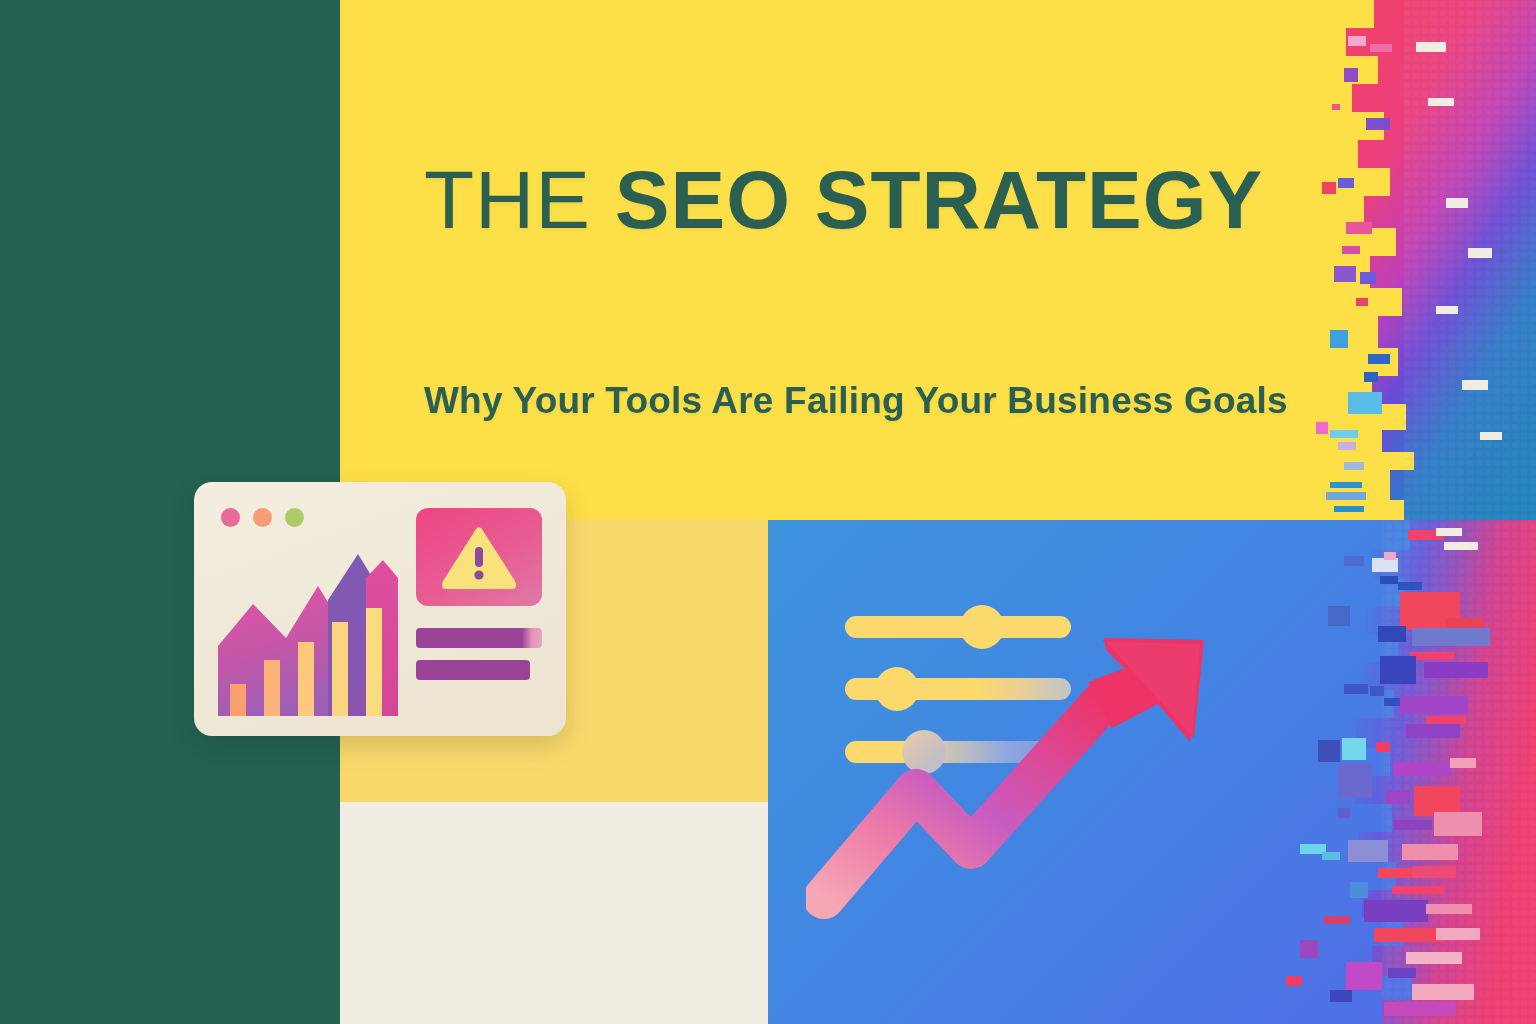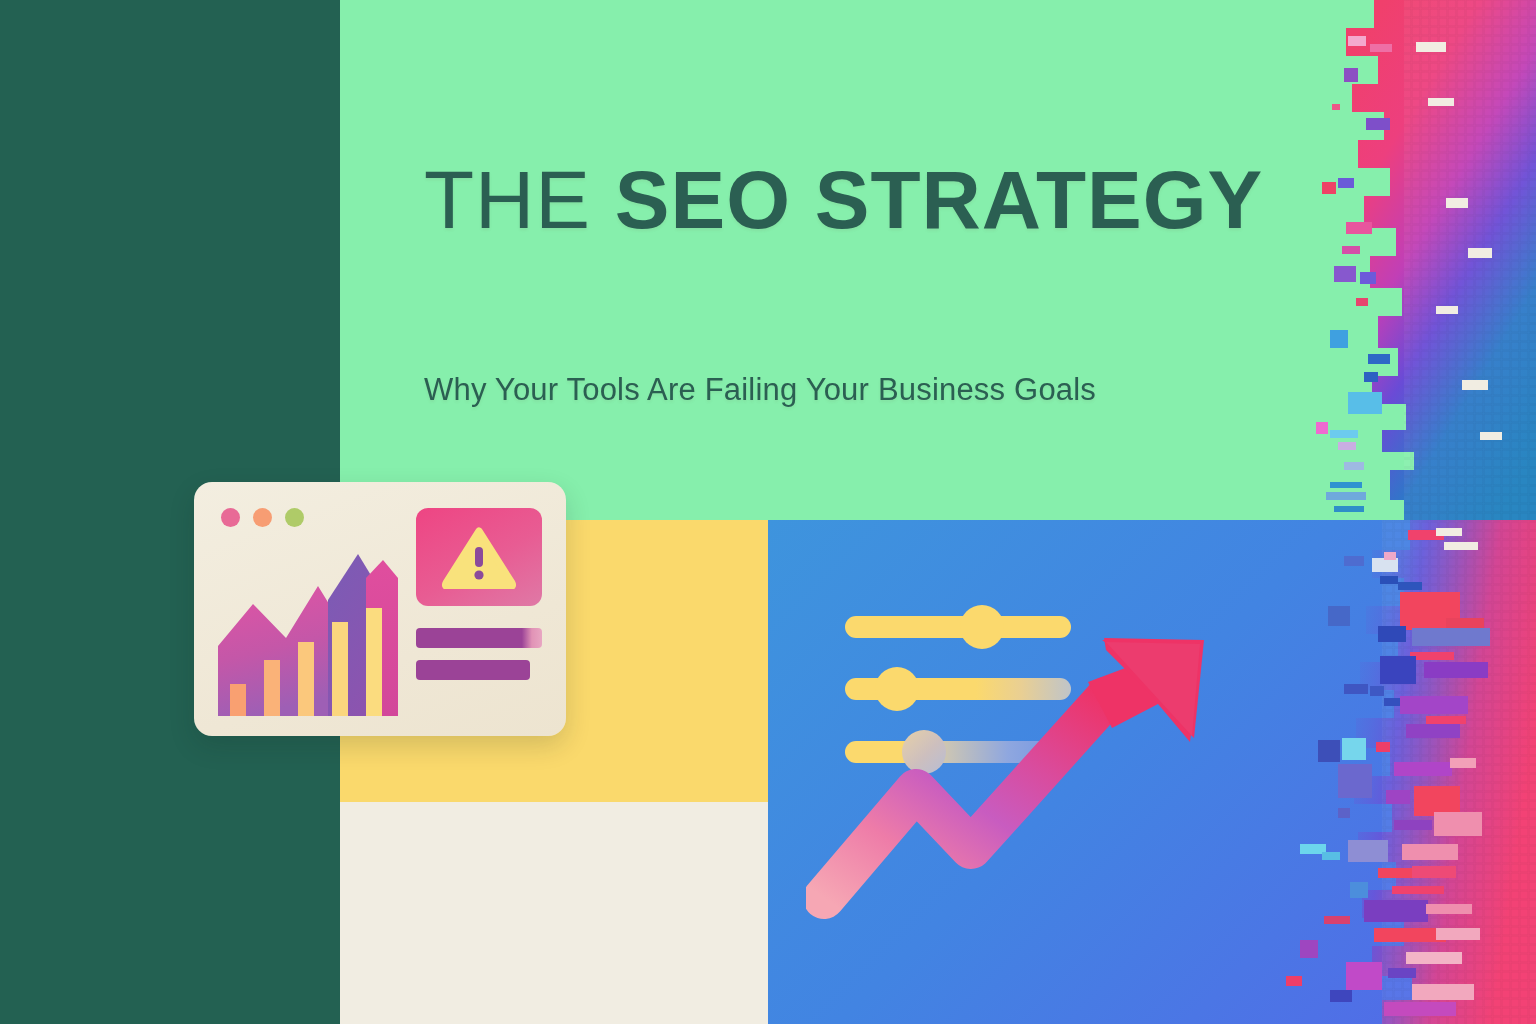--- a/index.html
+++ b/index.html
@@ -2,21 +2,21 @@
 <html><head>
 <meta charset="utf-8">
 <style>
   * { margin:0; padding:0; box-sizing:border-box; }
   html,body { width:1536px; height:1024px; overflow:hidden; }
   body {
     font-family:"Liberation Sans", sans-serif;
     background:#F1EDE2;
     position:relative;
   }
-  .stage { position:absolute; inset:0; width:1536px; height:1024px; overflow:hidden; background:#86efac; }
+  .stage { position:absolute; inset:0; width:1536px; height:1024px; overflow:hidden; background:#fde047; }
 
   
   .sidebar-green {
     position:absolute; left:0; top:0; width:340px; height:1024px;
     background:#236152;
   }
   .panel-yellow {
     position:absolute; left:340px; top:520px; width:428px; height:282px;
     background:#FAD96C;
   }
@@ -35,22 +35,22 @@
     font-size:82px; line-height:0.98; letter-spacing:1px;
     color:#2B5F52; white-space:nowrap;
   }
   .headline .light { font-weight:400; }
   .headline .bold  { font-weight:700; }
   .headline-2 {
     font-size:82px; line-height:1.0; letter-spacing:1px;
     font-weight:700; color:#2F72C8; margin-top:12px;
   }
   .subtitle {
-    position:absolute; left:424px; top:372px;
-    font-size:31px; font-weight:400; color:#2B5F52; letter-spacing:0.2px;
+    position:absolute; left:424px; top:380px;
+    font-size:37px; font-weight:700; color:#2B5F52; letter-spacing:0.2px;
     white-space:nowrap;
   }
 
   
   .card {
     position:absolute; left:194px; top:482px; width:372px; height:254px;
     background:linear-gradient(160deg,#F3EEE0 0%,#EFE7D5 65%,#EDE4D0 100%);
     border-radius:18px;
     box-shadow:0 10px 26px rgba(20,40,30,0.16);
     overflow:hidden;

